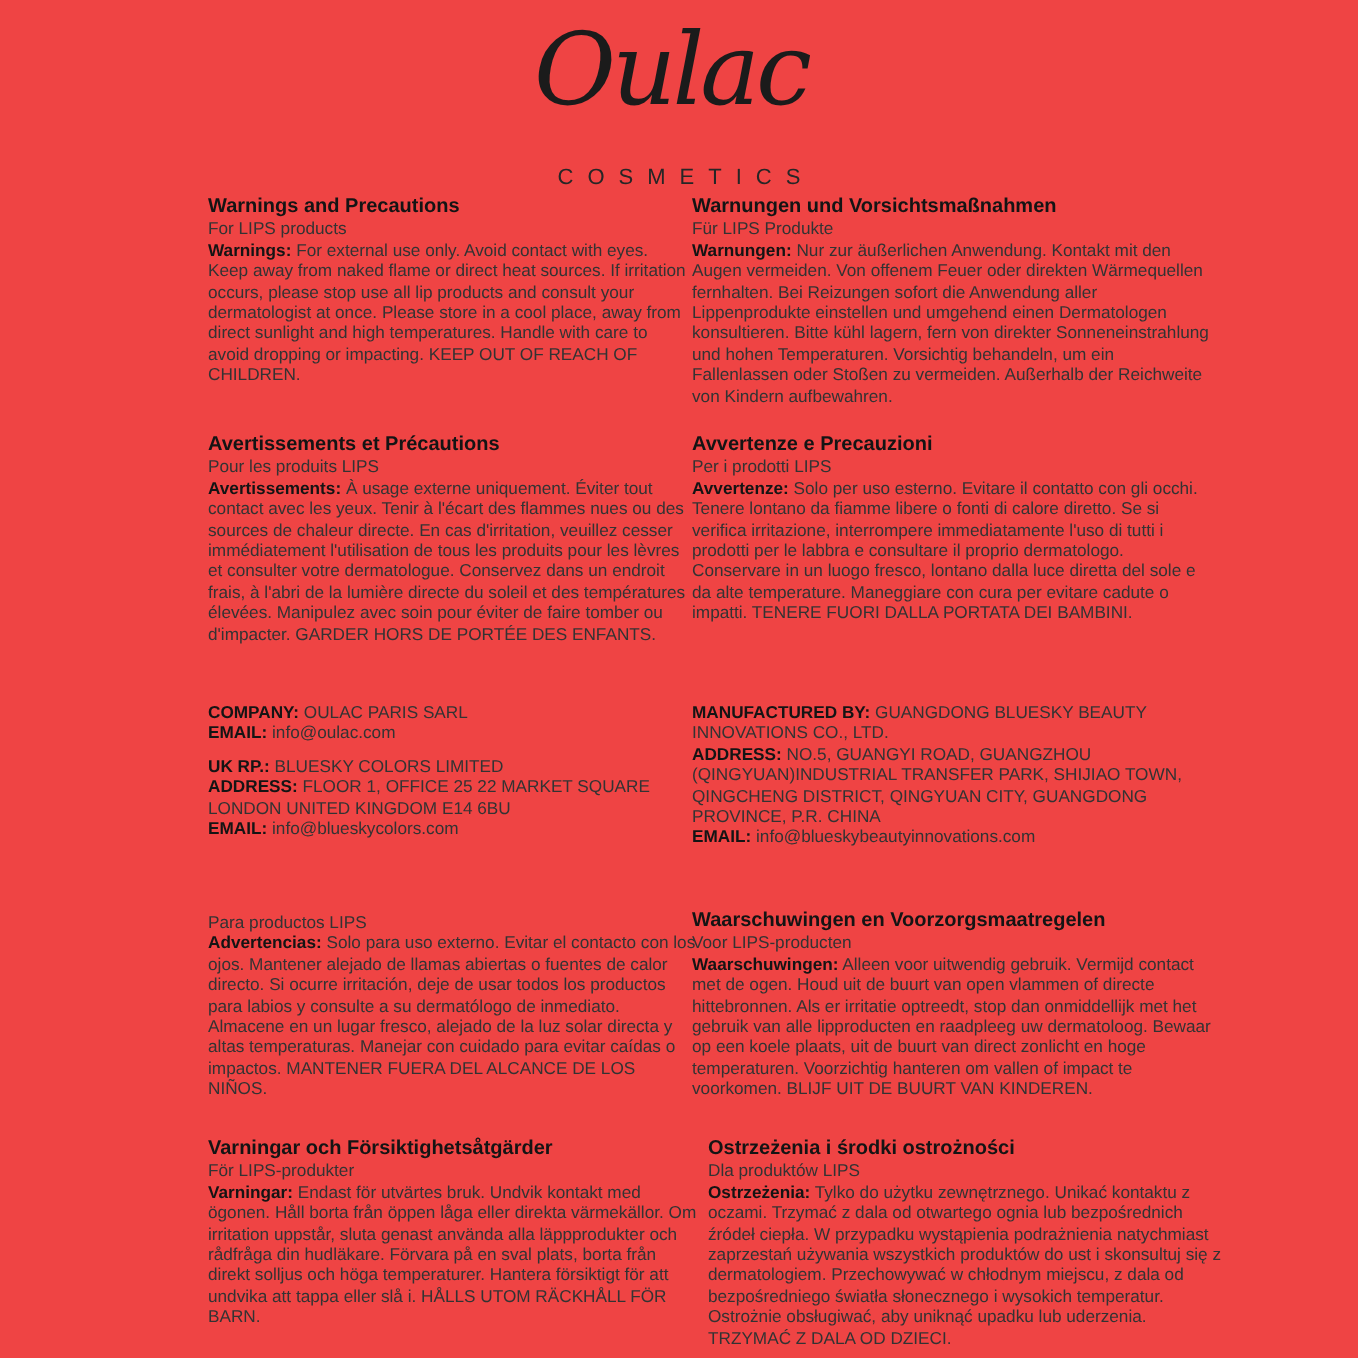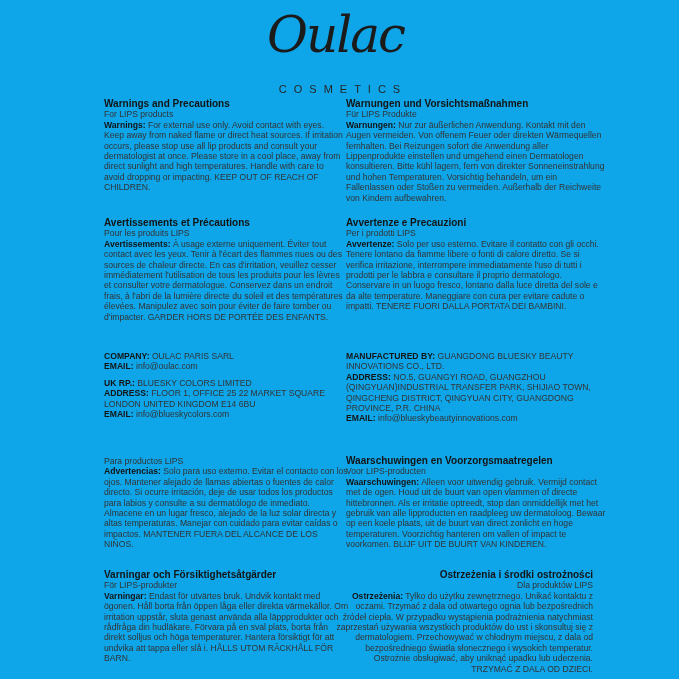--- a/index.html
+++ b/index.html
@@ -4,21 +4,21 @@
 <style>
   html, body { margin: 0; padding: 0; }
   body {
     width: 679px; height: 679px;
     background: #ffffff;
     font-family: "Liberation Sans", sans-serif;
     color: #2e2e2e;
     position: relative;
     overflow: hidden;
   }
-  .sheet { position: absolute; inset: 0; background: #0ea5e9; }
+  .sheet { position: absolute; inset: 0; background: #ef4444; }
 
   .logo-script {
     position: absolute; top: 6px; left: 0; right: 8px;
     text-align: center;
     font-family: "DejaVu Serif", serif;
     font-style: italic;
     font-weight: 500;
     font-size: 50px;
     letter-spacing: -2px;
     color: #1b1b1b;
@@ -114,19 +114,19 @@
     <div class="s">Voor LIPS-producten</div>
     <p><b>Waarschuwingen:</b> <span>Alleen voor uitwendig gebruik. Vermijd contact met de ogen. Houd uit de buurt van open vlammen of directe hittebronnen. Als er irritatie optreedt, stop dan onmiddellijk met het gebruik van alle lipproducten en raadpleeg uw dermatoloog. Bewaar op een koele plaats, uit de buurt van direct zonlicht en hoge temperaturen. Voorzichtig hanteren om vallen of impact te voorkomen. BLIJF UIT DE BUURT VAN KINDEREN.</span></p>
   </section>
 
   <section class="sec" style="left:104px; top:570px; width:247px;">
     <h2 class="t">Varningar och Försiktighetsåtgärder</h2>
     <div class="s">För LIPS-produkter</div>
     <p><b>Varningar:</b> <span>Endast för utvärtes bruk. Undvik kontakt med ögonen. Håll borta från öppen låga eller direkta värmekällor. Om irritation uppstår, sluta genast använda alla läppprodukter och rådfråga din hudläkare. Förvara på en sval plats, borta från direkt solljus och höga temperaturer. Hantera försiktigt för att undvika att tappa eller slå i. HÅLLS UTOM RÄCKHÅLL FÖR BARN.</span></p>
   </section>
 
-  <section class="sec" style="left:332px; top:570px; width:261px;text-align:right;">
+  <section class="sec" style="left:354px; top:570px; width:261px;">
     <h2 class="t">Ostrzeżenia i środki ostrożności</h2>
     <div class="s">Dla produktów LIPS</div>
     <p><b>Ostrzeżenia:</b> <span>Tylko do użytku zewnętrznego. Unikać kontaktu z oczami. Trzymać z dala od otwartego ognia lub bezpośrednich źródeł ciepła. W przypadku wystąpienia podrażnienia natychmiast zaprzestań używania wszystkich produktów do ust i skonsultuj się z dermatologiem. Przechowywać w chłodnym miejscu, z dala od bezpośredniego światła słonecznego i wysokich temperatur. Ostrożnie obsługiwać, aby uniknąć upadku lub uderzenia. TRZYMAĆ Z DALA OD DZIECI.</span></p>
   </section>
 
 </div>
 
 </body></html>

